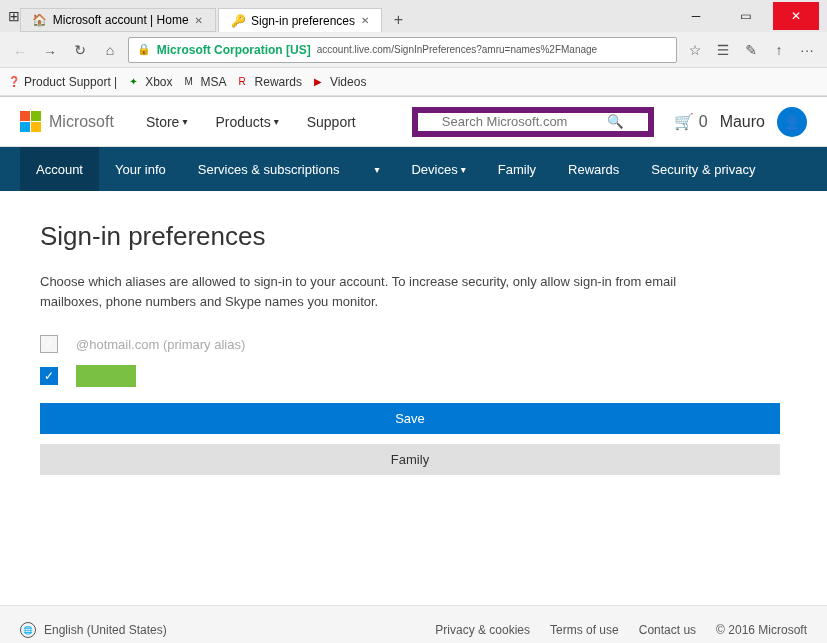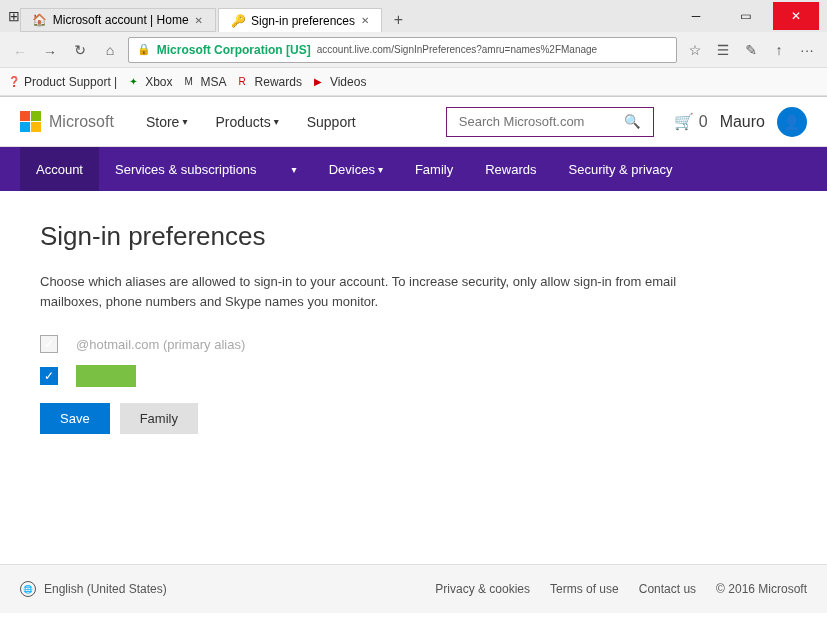--- a/index.html
+++ b/index.html
@@ -29,49 +29,49 @@
     .ms-logo { display: flex; align-items: center; gap: 8px; }
     .ms-logo-squares { display: grid; grid-template-columns: 10px 10px; grid-template-rows: 10px 10px; gap: 1px; }
     .sq1 { background: #f35325; }
     .sq2 { background: #81bc06; }
     .sq3 { background: #05a6f0; }
     .sq4 { background: #ffba08; }
     .ms-logo-text { font-size: 16px; color: #737373; font-weight: 300; }
     .ms-nav { display: flex; align-items: center; gap: 4px; flex: 1; }
     .ms-nav-item { padding: 0 12px; font-size: 14px; color: #333; cursor: pointer; height: 50px; display: flex; align-items: center; }
     .ms-nav-item .chevron { font-size: 10px; margin-left: 3px; }
-    .ms-search-bar { display: flex; align-items: center; border: 1px solid #701a75; height: 30px; padding: 0 12px; gap: 6px; }
+    .ms-search-bar { display: flex; align-items: center; border: 6px solid #701a75; height: 30px; padding: 0 24px; gap: 6px; }
     .ms-search-input { border: none; outline: none; font-size: 13px; width: 160px; color: #555; }
     .ms-search-btn { background: none; border: none; cursor: pointer; color: #555; }
     .ms-header-actions { display: flex; align-items: center; gap: 12px; }
     .cart-icon { font-size: 16px; color: #555; }
     .user-name { font-size: 16px; color: #333; text-align: center; }
     .user-avatar { width: 30px; height: 30px; background: #0078d4; border-radius: 50%; display: flex; align-items: center; justify-content: center; color: #fff; font-size: 14px; }
 
     
-    .account-nav { background: #4c1d95; display: flex; align-items: flex-start; height: 44px; padding: 0 20px; }
+    .account-nav { background: #0c4a6e; display: flex; align-items: flex-start; height: 44px; padding: 0 20px; }
     .account-nav-item { color: #fff; font-size: 13px; padding: 0 16px; height: 44px; display: flex; align-items: center; cursor: pointer; text-decoration: none; }
     .account-nav-item.active { background: rgba(0,0,0,0.2); }
     .account-nav-item .chevron { font-size: 10px; margin-left: 3px; }
 
     
     .page-content { padding: 30px 40px; max-width: 820px; }
     .page-title { font-size: 26px; font-weight: 300; color: #333; margin-bottom: 20px; }
     .page-description { font-size: 13px; color: #444; line-height: 1.5; margin-bottom: 24px; max-width: 680px; }
 
     
     .alias-row { display: flex; align-items: center; gap: 18px; margin-bottom: 12px; }
     .checkbox-wrapper { width: 18px; height: 18px; border: 1px solid #aaa; display: flex; align-items: center; justify-content: center; background: #f5f5f5; }
     .checkbox-wrapper.checked { border-color: #0078d4; background: #0078d4; }
     .checkbox-check { color: #fff; font-size: 12px; }
     .alias-label { font-size: 13px; color: #aaa; }
     .alias-green-block { width: 60px; height: 22px; background: #7ac143; }
 
     
-    .btn-row { display: flex; gap: 10px; margin-top: 16px; }
+    .btn-row { display: flex; gap: 10px; margin-top: 16px; flex-direction: column; }
     .btn-save { background: #0078d4; color: #fff; border: none; padding: 8px 20px; font-size: 13px; cursor: pointer; }
     .btn-cancel { background: #e0e0e0; color: #333; border: none; padding: 8px 20px; font-size: 13px; cursor: pointer; }
 
     
     .footer { background: #f5f5f5; border-top: 1px solid #e0e0e0; padding: 16px 20px; display: flex; align-items: center; justify-content: space-between; margin-top: 100px; }
     .footer-left { display: flex; align-items: center; gap: 8px; font-size: 12px; color: #555; }
     .footer-right { display: flex; gap: 20px; font-size: 12px; color: #555; }
     .footer-link { color: #555; cursor: pointer; }
     .globe-icon { width: 16px; height: 16px; border: 1.5px solid #555; border-radius: 50%; display: flex; align-items: center; justify-content: center; font-size: 8px; }
   </style>
@@ -190,20 +190,23 @@
       <span>👤</span>
     </div>
   </div>
 </div>
 
 <div class="account-nav">
   <a class="account-nav-item active">
     <span>Account</span>
   </a>
   <a class="account-nav-item">
+    <span>Your info</span>
+  </a>
+  <a class="account-nav-item">
     <span>Services &amp; subscriptions</span>
   </a>
   <a class="account-nav-item">
     <span class="chevron">▾</span>
   </a>
   <a class="account-nav-item">
     <span>Devices</span>
     <span class="chevron">▾</span>
   </a>
   <a class="account-nav-item">

